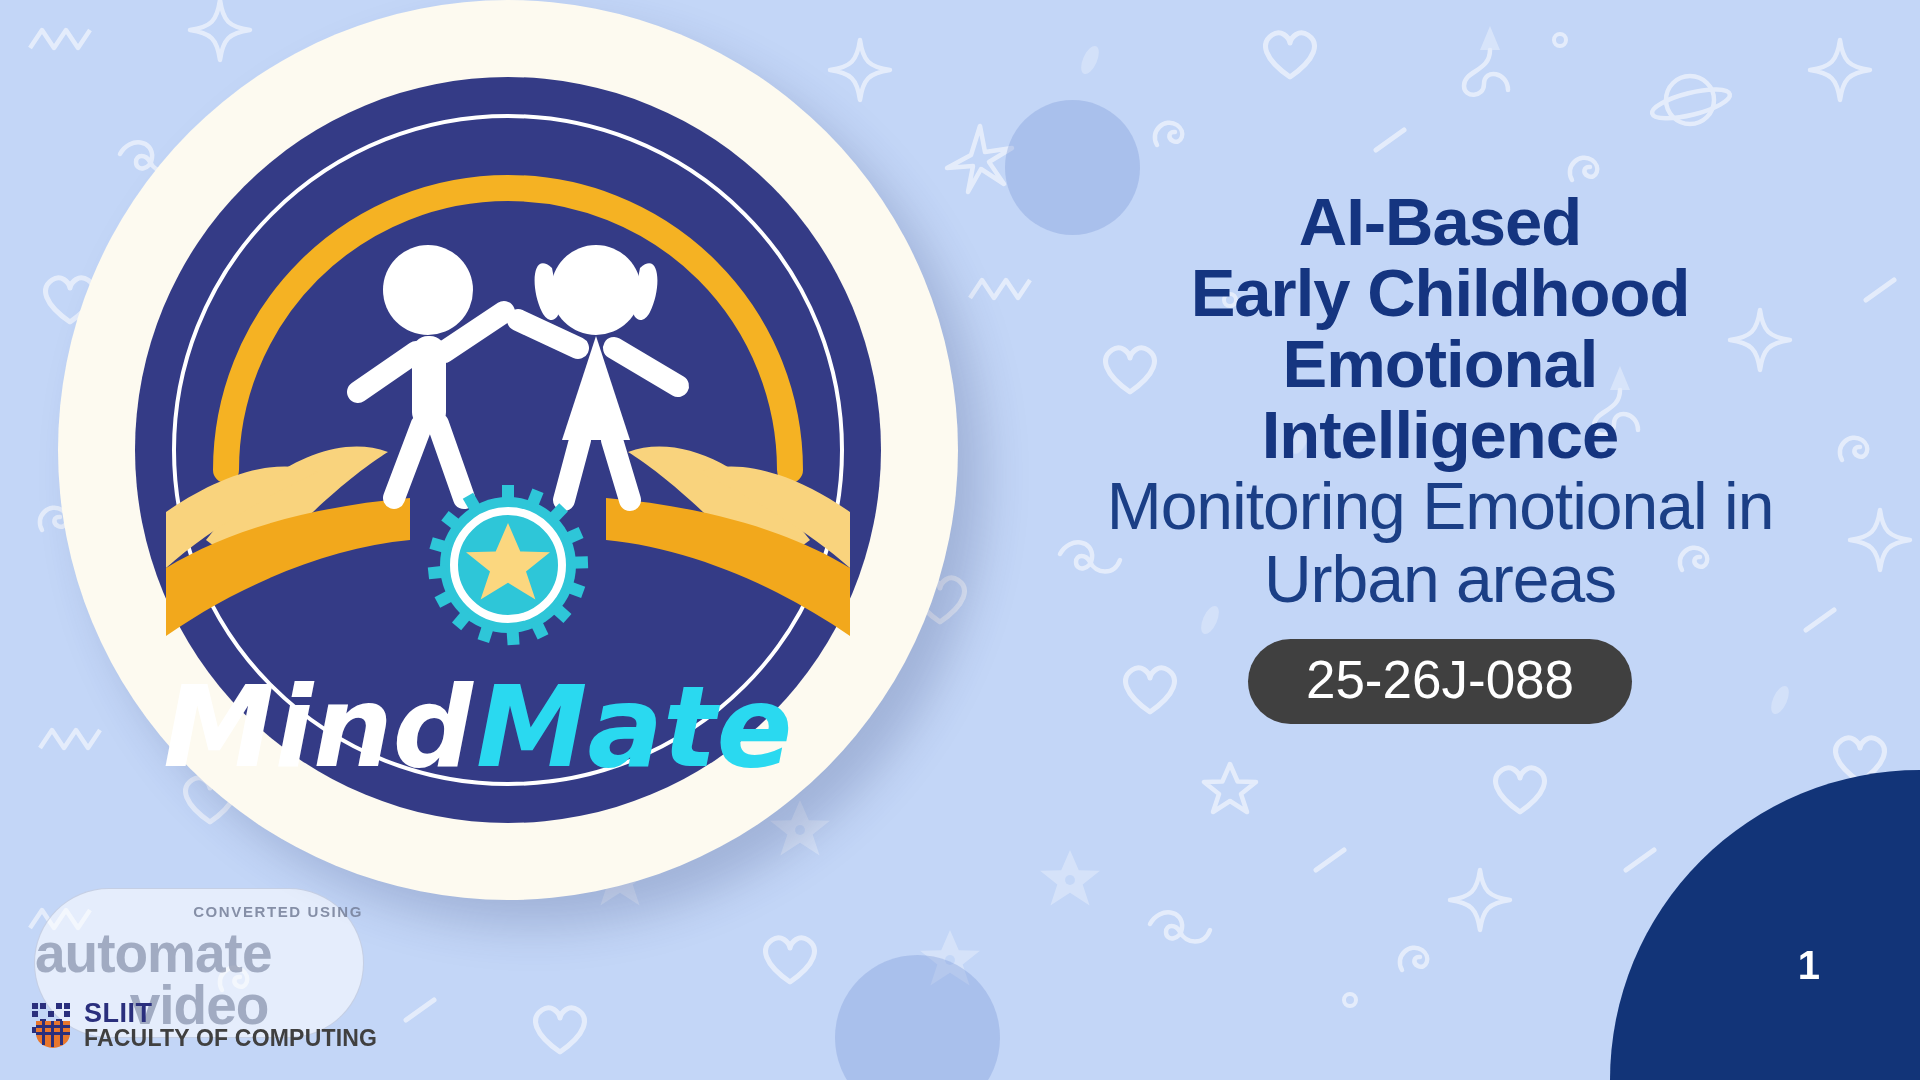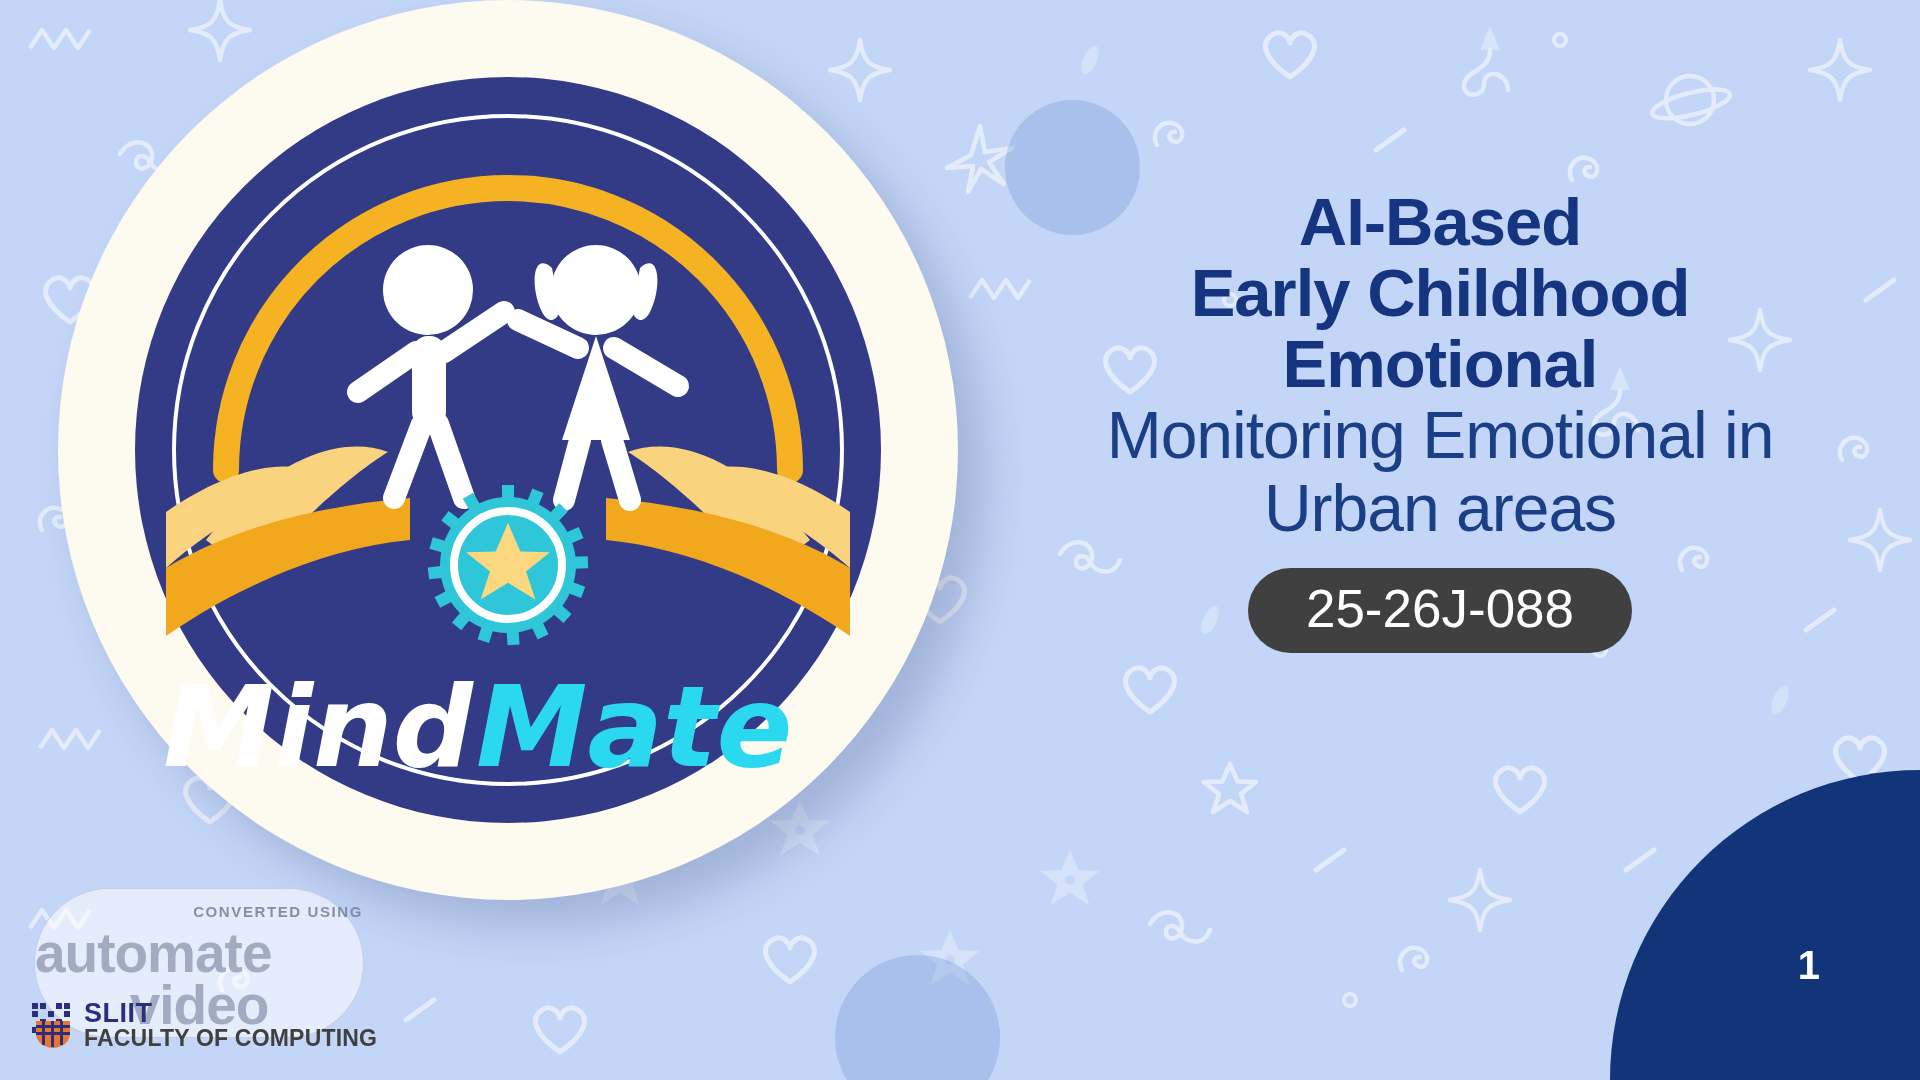--- a/index.html
+++ b/index.html
@@ -377,20 +377,21 @@
         <text id="wm-mind" x="415" y="766" text-anchor="end" font-family="'DejaVu Sans', sans-serif" font-size="112" font-style="italic" font-weight="bold" fill="#ffffff">Mind</text>
         <text id="wm-mate" x="418" y="766" text-anchor="start" font-family="'DejaVu Sans', sans-serif" font-size="112" font-style="italic" font-weight="bold" fill="#2ad9f0">Mate</text>
       </g>
     </svg>
   </div>
 
   <div id="title-block">
     <div class="title-line">AI-Based</div>
     <div class="title-line">Early Childhood</div>
     <div class="title-line">Emotional</div>
+    <div class="title-line">Intelligence</div>
     <div class="subtitle-line">Monitoring Emotional in</div>
     <div class="subtitle-line">Urban areas</div>
     <div id="project-badge">25-26J-088</div>
   </div>
 
   <div id="page-corner"></div>
   <div id="page-number">1</div>
 
   <div id="watermark">
     <div id="wm-converted">CONVERTED USING</div>

